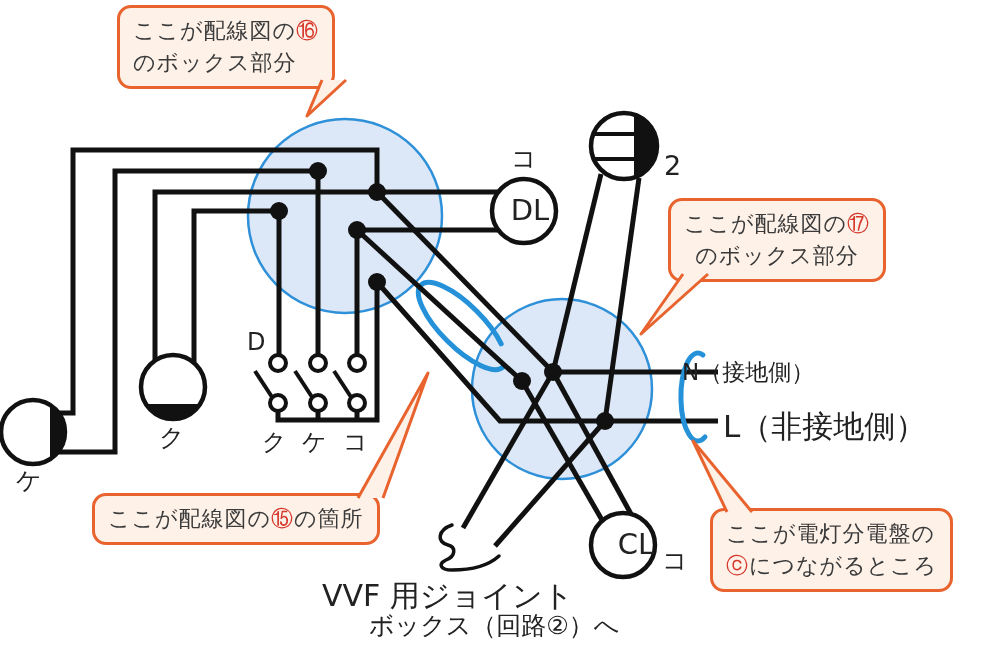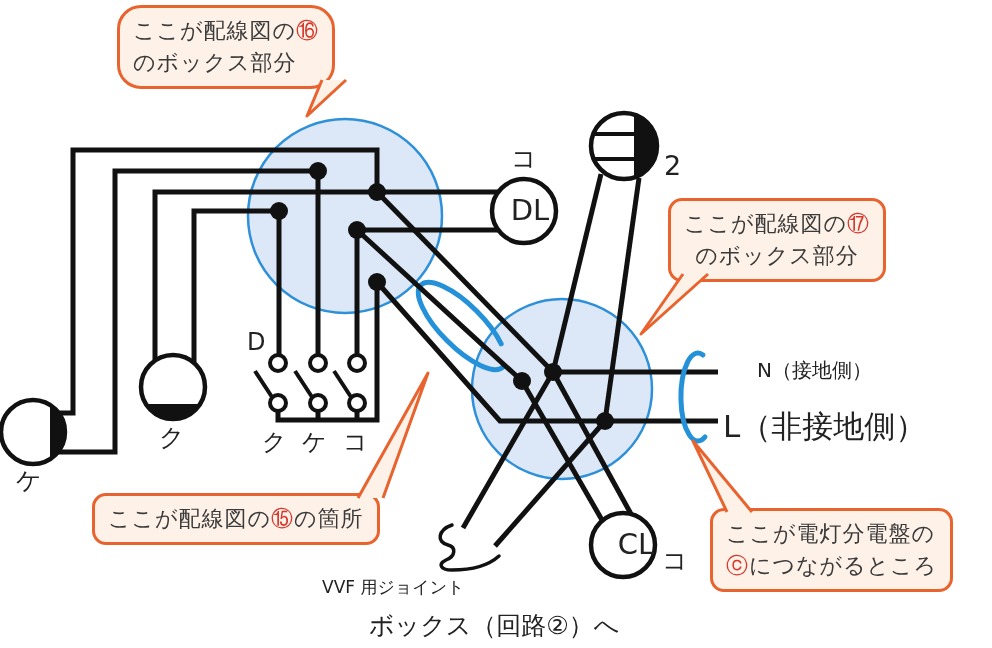--- a/index.html
+++ b/index.html
@@ -104,32 +104,32 @@
     <path class="bluemark" d="M 703 355 A 17 44 0 1 0 705 437"></path>
 
     <path class="squig" d="M 452 525 C 438 530 436 542 448 545 C 456 547 456 556 446 560 C 438 564 440 570 452 570 C 472 570 488 566 499 556"></path>
   </svg>
 
   <div class="lbl dev" style="left:500px;top:193px;width:60px;text-align:center;">DL</div>
   <div class="lbl dev" style="left:606px;top:527px;width:60px;text-align:center;">CL</div>
   <div class="lbl" style="left:511px;top:142px;font-size:25px;">コ</div>
   <div class="lbl" style="left:662px;top:544px;font-size:25px;">コ</div>
   <div class="lbl" style="left:664px;top:150px;font-size:27px;">2</div>
-  <div class="lbl" style="left:757px;top:357px;font-size:20px;">N（接地側）</div>
+  <div class="lbl" style="left:682px;top:357px;font-size:23px;">N（接地側）</div>
   <div class="lbl" style="left:723px;top:406px;font-size:31px;">L（非接地側）</div>
   <div class="lbl" style="left:247px;top:328px;font-size:24px;">D</div>
   <div class="lbl" style="left:262px;top:426px;font-size:24px;">ク</div>
   <div class="lbl" style="left:302px;top:426px;font-size:24px;">ケ</div>
   <div class="lbl" style="left:343px;top:426px;font-size:24px;">コ</div>
   <div class="lbl" style="left:16px;top:464px;font-size:25px;">ケ</div>
   <div class="lbl" style="left:159px;top:421px;font-size:25px;">ク</div>
-  <div class="lbl" style="left:322px;top:576px;font-size:17px;">VVF 用ジョイント</div>
+  <div class="lbl" style="left:322px;top:576px;font-size:30px;">VVF 用ジョイント</div>
   <div class="lbl" style="left:322px;top:609px;font-size:25px;margin-left:47px;">ボックス（回路②）へ</div>
 
-  <div class="callout" style="left:117px;top:5px;border-radius:24px;">
+  <div class="callout" style="left:117px;top:5px;">
     <div><span>ここが配線図の</span><span class="red">⑯</span></div>
     <div>のボックス部分</div>
   </div>
 
   <div class="callout" style="left:668px;top:198px;text-align:center;">
     <div><span>ここが配線図の</span><span class="red">⑰</span></div>
     <div>のボックス部分</div>
   </div>
 
   <div class="callout" style="left:92px;top:493px;">

